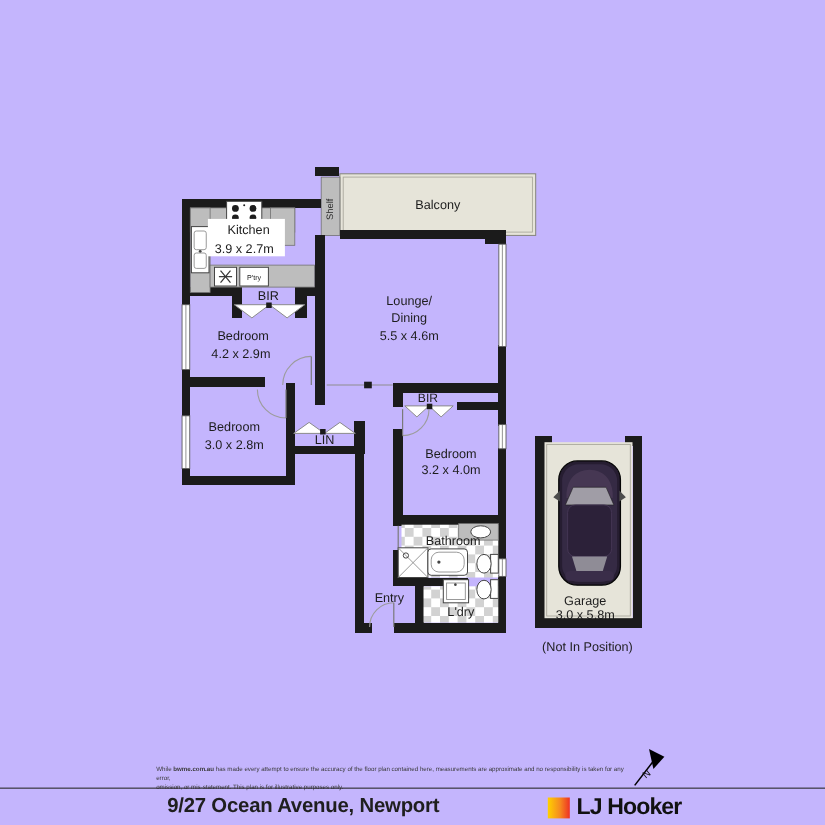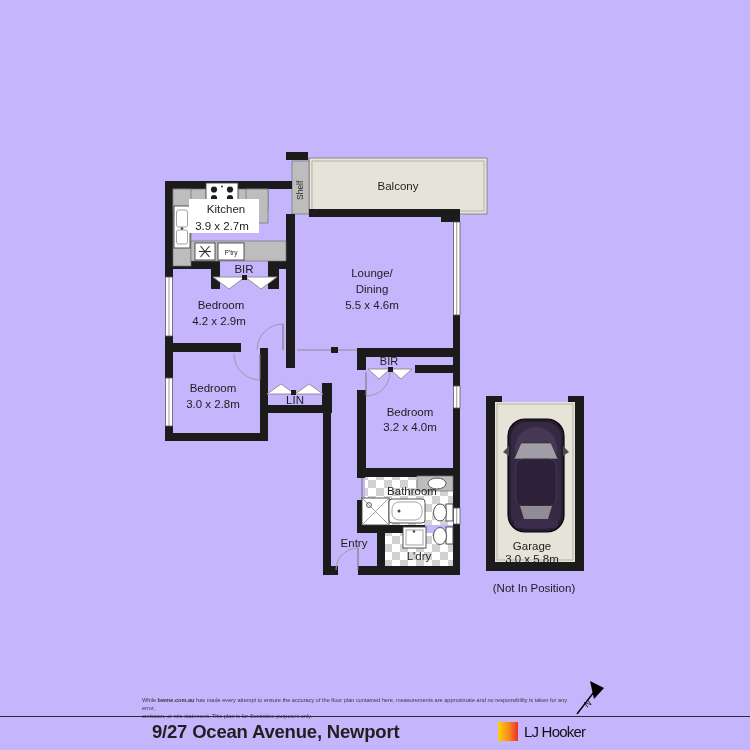--- a/index.html
+++ b/index.html
@@ -27,21 +27,21 @@
   
   .disclaimer{position:absolute;left:142px;top:697px;width:432px;font-size:5.6px;
               line-height:1.4;color:#3a3a3a;}
   .disclaimer b{font-weight:bold;}
   .rule{position:absolute;left:0;right:0;top:716px;border-top:1.6px solid #2b2b2b;}
   .address{position:absolute;left:152px;top:721px;font-size:18.5px;font-weight:bold;
            color:#1f1f1f;letter-spacing:-0.2px;}
   .logo{position:absolute;left:498px;top:722px;display:flex;align-items:center;}
   .logo-mark{width:20px;height:19px;
     background:linear-gradient(90deg,var(--brand-yellow) 0%,var(--brand-orange) 55%,var(--brand-red) 100%);}
-  .logo-text{margin-left:6px;font-size:15px;font-weight:normal;color:#111;letter-spacing:-0.8px;}
+  .logo-text{margin-left:6px;font-size:21px;font-weight:bold;color:#111;letter-spacing:-0.8px;}
 </style>
 </head>
 <body>
 
 <div class="page">
 
 <svg width="750" height="750" viewBox="0 0 750 750">
   <defs>
     <pattern id="ck" width="16" height="16" patternUnits="userSpaceOnUse">
       <rect width="16" height="16" fill="#ffffff"></rect>

